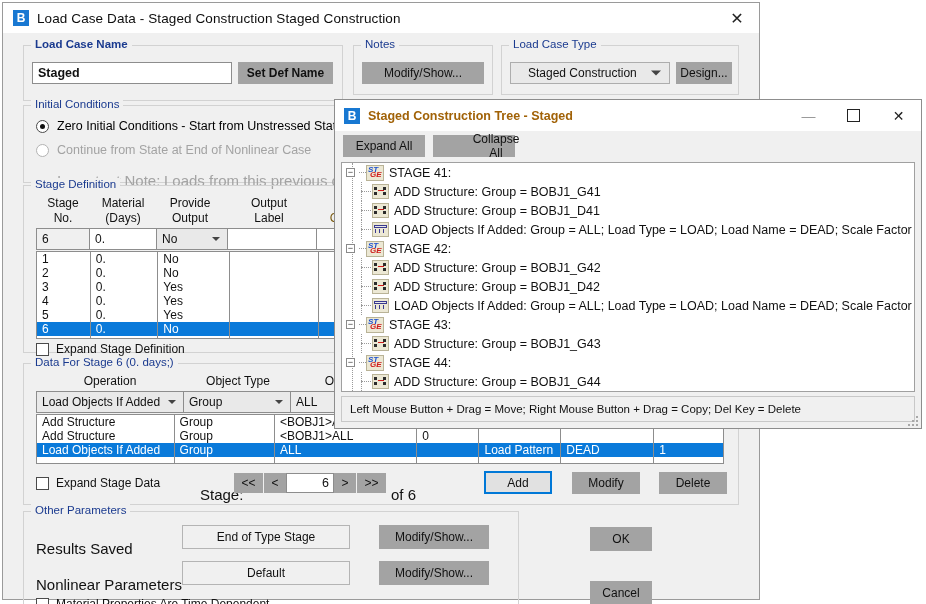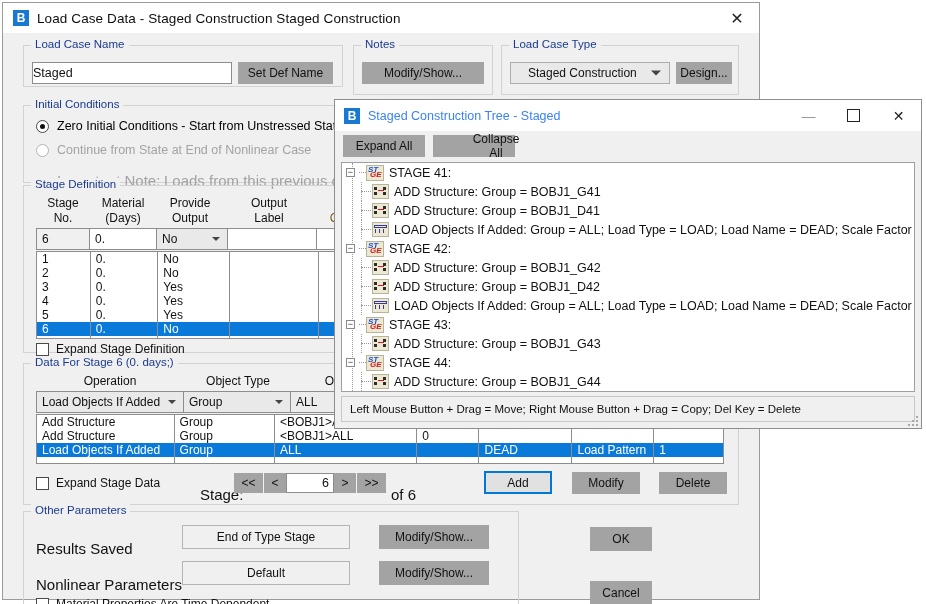--- a/index.html
+++ b/index.html
@@ -43,21 +43,21 @@
 
   
   .btn {
     background: #a3a3a3; border:6px solid #a3a3a3; box-sizing:border-box;
     font-size: 12px; color:#111; display:flex; align-items:center; justify-content:center;
     cursor:default; text-align:center;
   }
   .btn.default { border:2px solid #0078d7; background:#e1e1e1; }
   .txtbox {
     background:#ffffff; border:1px solid #8d8d8d; box-sizing:border-box;
-    font-size:12.5px; color:#111; display:flex; align-items:center; 
+    font-size:12.5px; color:#111; display:flex; align-items:center; padding-left:5px;
   }
   .flatfield {
     background:#f0f0f0; border:1px solid #b4b4b4; box-sizing:border-box;
     font-size:12px; color:#111; display:flex; align-items:center; justify-content:center;
   }
   .combo {
     background:#e9e9e9; border:1px solid #adadad; box-sizing:border-box;
     font-size:12px; color:#111; display:flex; align-items:center; padding-left:17px;
     position:relative;
   }
@@ -108,21 +108,21 @@
   .grow.sel { background:#0a7ada; color:#ffffff; }
 
   
   .childwin {
     position:absolute; left:334px; top:99px; width:588px; height:330px;
     background:#f0f0f0; border:1px solid #8d8d8d; box-sizing:border-box;
     box-shadow: 0 0 0 0 rgba(0,0,0,0);
   }
   .child-title { position:absolute; left:0; top:0; right:0; height:31px; background:#ffffff; display:flex; align-items:center;}
   .child-title .app-icon{ margin-left:9px; margin-right:8px; }
-  .child-title-text{ font-size:12.5px; color:#3b82f6; }
+  .child-title-text{ font-size:12.5px; color:#a16207;font-weight:bold; }
   .winbtns { position:absolute; right:0; top:0; height:31px; display:flex; }
   .winbtn { width:45px; height:31px; display:flex; align-items:center; justify-content:center; font-size:14px; color:#222; }
   .child-toolbar { position:absolute; left:0; top:31px; right:0; height:30px; background:#f0f0f0; display:flex; align-items:center; }
   .child-toolbar .btn { height:22px; margin-left:8px; }
   .treearea {
     position:absolute; left:6px; top:62px; right:6px; bottom:36px;
     background:#ffffff; border:1px solid #a0a0a0; box-sizing:border-box; overflow:hidden;
   }
   .statusbar {
     position:absolute; left:6px; right:6px; bottom:6px; height:26px;
@@ -182,21 +182,21 @@
   <div class="dialog">
 
     <div class="titlebar">
       <div class="app-icon">B</div>
       <div class="title-text">Load Case Data - Staged Construction Staged Construction</div>
       <div class="titlebar-close">✕</div>
     </div>
 
     <div class="dlg-body">
 
-      <div class="gbox" style="left:20px; top:12px; width:320px; height:42px;">
+      <div class="gbox" style="left:20px; top:12px; width:320px; height:56px;font-weight:bold;">
         <div class="legend">Load Case Name</div>
         <div class="txtbox" style="position:absolute; left:8px; top:16px; width:200px; height:22px;">Staged</div>
         <div class="btn" style="position:absolute; left:214px; top:16px; width:95px; height:22px;">Set Def Name</div>
       </div>
 
       <div class="gbox" style="left:350px; top:12px; width:140px; height:50px;">
         <div class="legend">Notes</div>
         <div class="btn" style="position:absolute; left:8px; top:16px; width:122px; height:22px;">Modify/Show...</div>
       </div>
 
@@ -336,29 +336,29 @@
           <div class="gcol" style="width:153px;">
             <div class="grow">&lt;BOBJ1&gt;ALL</div>
             <div class="grow">&lt;BOBJ1&gt;ALL</div>
             <div class="grow sel">ALL</div>
           </div>
           <div class="gcol" style="width:67px;">
             <div class="grow"></div>
             <div class="grow">0</div>
             <div class="grow sel">&nbsp;</div>
           </div>
+          <div class="gcol" style="width:88px;">
+            <div class="grow"></div>
+            <div class="grow"></div>
+            <div class="grow sel">Load Pattern</div>
+          </div>
           <div class="gcol" style="width:100px;">
             <div class="grow"></div>
             <div class="grow"></div>
             <div class="grow sel">DEAD</div>
-          </div>
-          <div class="gcol" style="width:88px;">
-            <div class="grow"></div>
-            <div class="grow"></div>
-            <div class="grow sel">Load Pattern</div>
           </div>
           <div class="gcol" style="width:74px;">
             <div class="grow"></div>
             <div class="grow"></div>
             <div class="grow sel">1</div>
           </div>
         </div>
 
         <div class="chk-row" style="left:12px; top:112px;">
           <span class="chk"></span>

